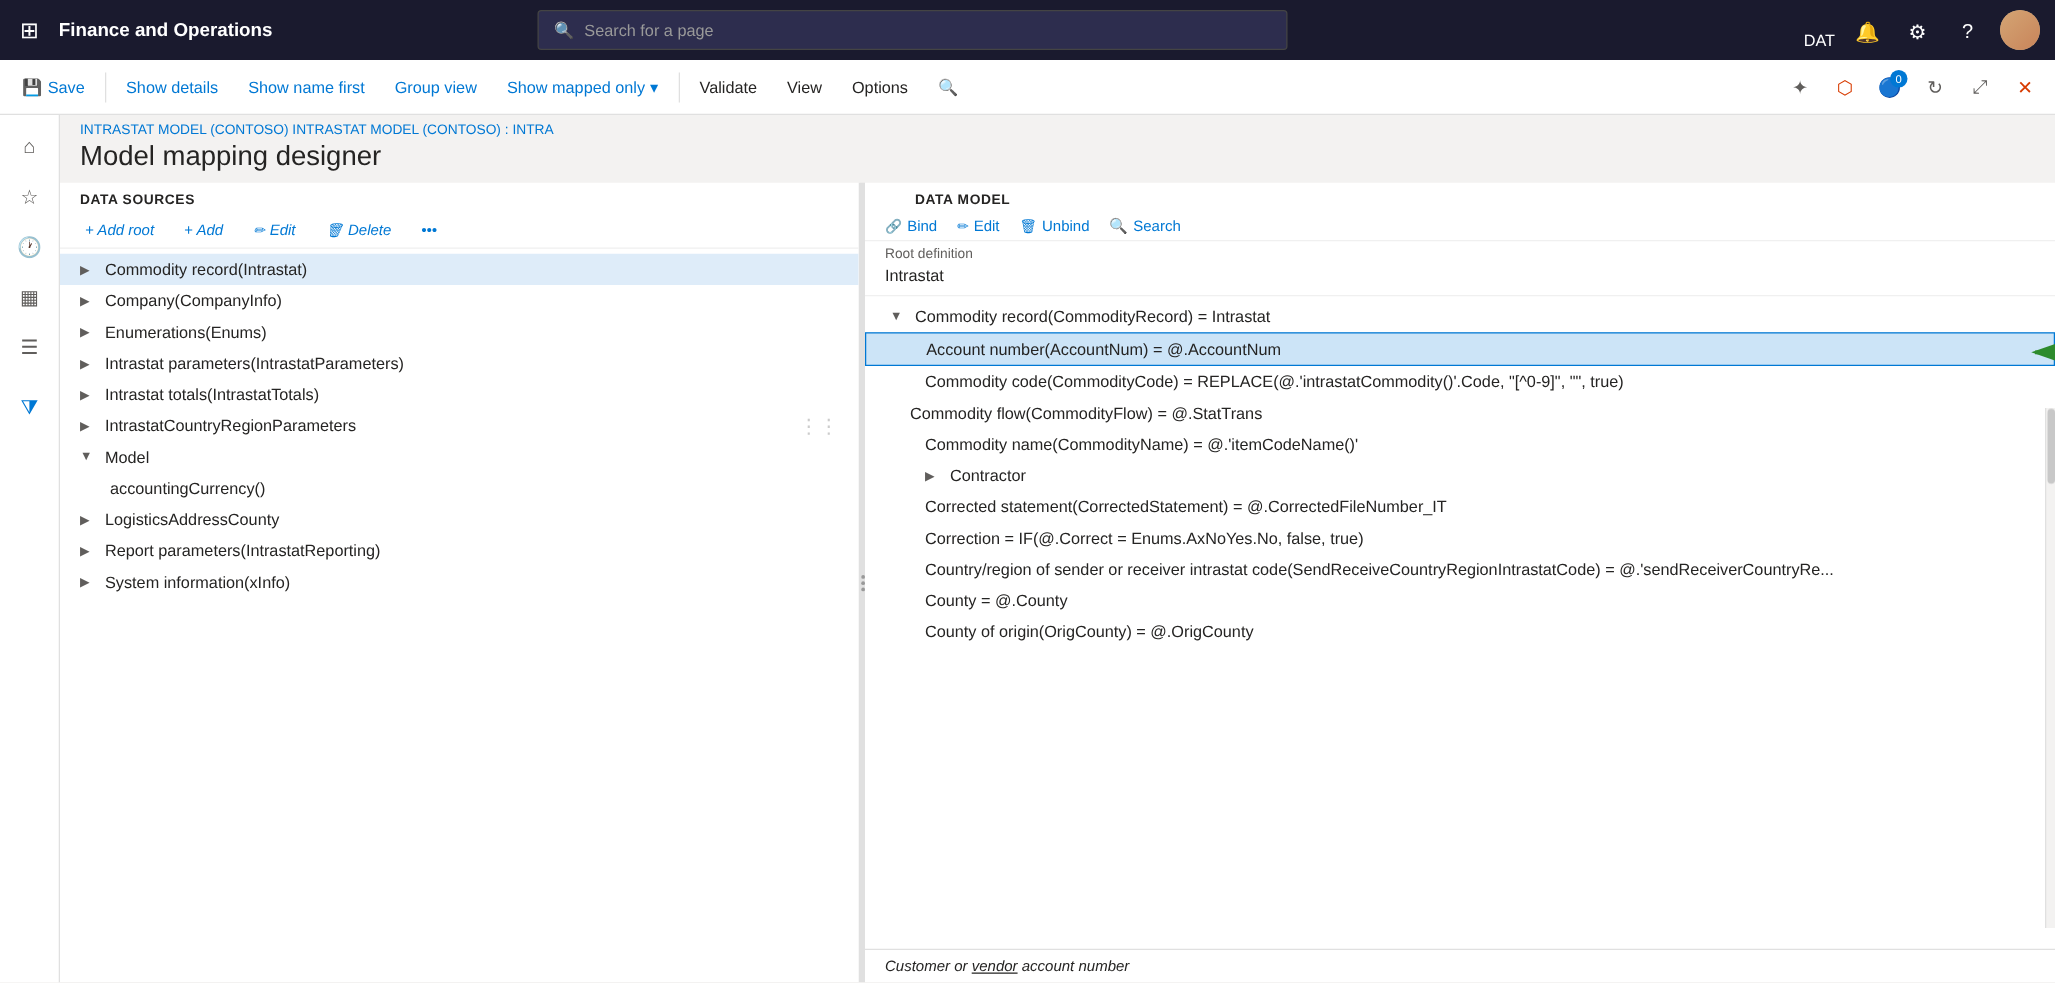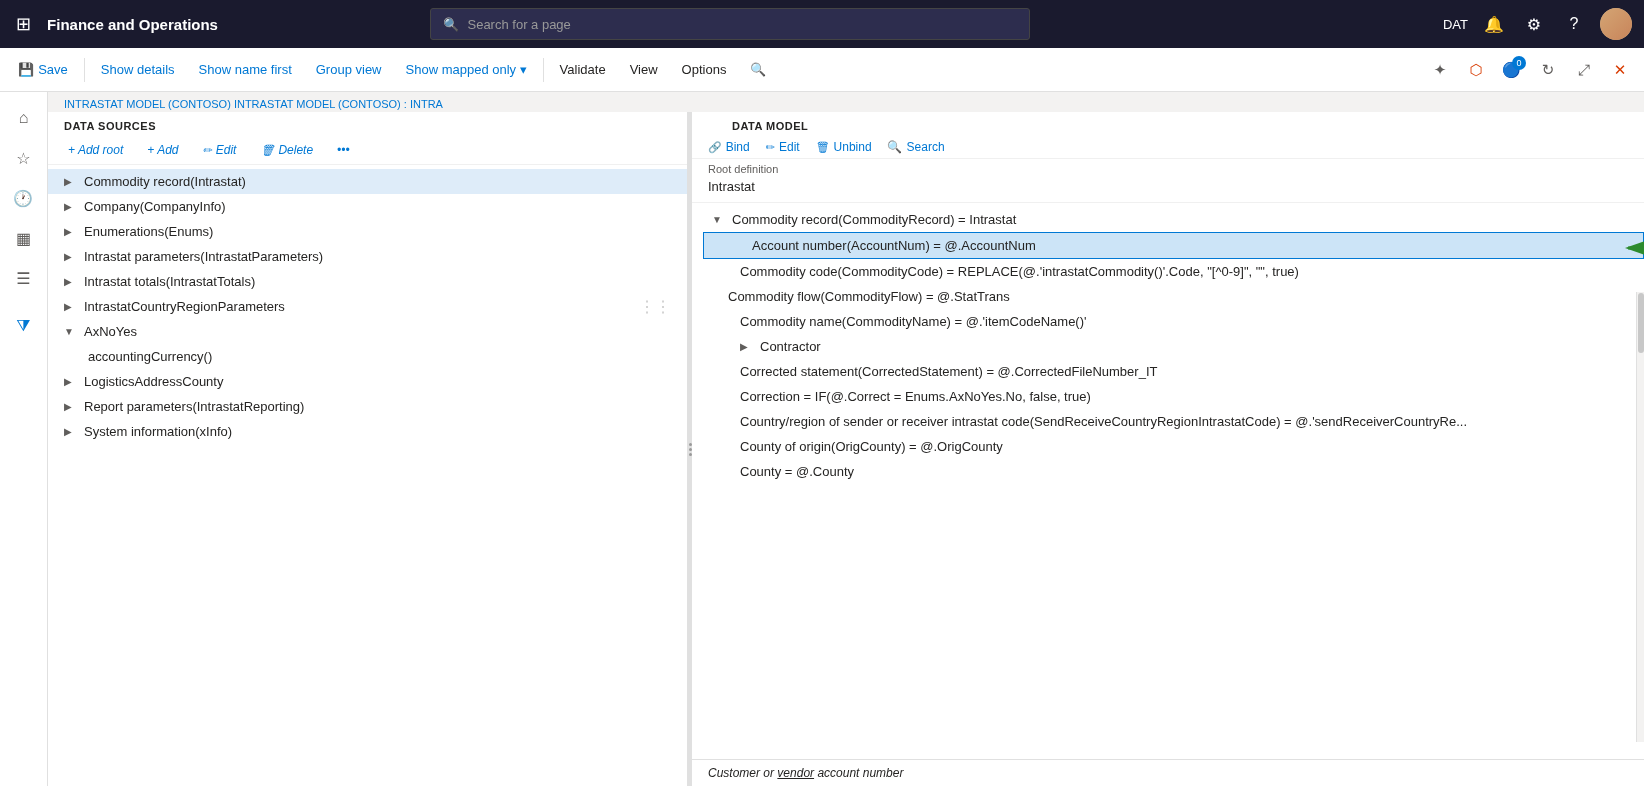--- a/index.html
+++ b/index.html
@@ -43,21 +43,21 @@
       background: transparent;
       border: none;
       color: #ccc;
       font-size: 13px;
       outline: none;
       flex: 1;
     }
     .search-bar input::placeholder { color: #999; }
     .top-nav-right {
       display: flex;
-      align-items: center;
+      align-items: flex-end;
       gap: 12px;
       margin-left: auto;
       color: white;
     }
     .top-nav-right .dat-label {
       color: white;
       font-size: 13px;
       font-weight: 500;
     }
     .top-nav-icon {
@@ -392,21 +392,20 @@
     ::-webkit-scrollbar { width: 6px; height: 6px; }
     ::-webkit-scrollbar-track { background: #f1f1f1; }
     ::-webkit-scrollbar-thumb { background: #c8c8c8; border-radius: 3px; }
 
     .underline { text-decoration: underline; }
 
     
     .highlighted-row {
       background: #cce4f7 !important;
       border: 1px solid #0078d4;
-      margin-left: 11px;
     }
   </style>
 </head>
 <body>
 
 <div class="top-nav">
   <span class="top-nav-grid">⊞</span>
   <span class="app-title">Finance and Operations</span>
   <div class="search-bar">
     <span style="color:#999;">🔍</span>
@@ -476,20 +475,21 @@
     <div class="sidebar-icon">🕐</div>
     <div class="sidebar-icon">▦</div>
     <div class="sidebar-icon">☰</div>
     <div class="sidebar-icon" style="margin-top:8px; color:#0078d4;">⧩</div>
   </div>
 
   <div class="content-area">
 
     <div class="breadcrumb">INTRASTAT MODEL (CONTOSO) INTRASTAT MODEL (CONTOSO) : INTRA</div>
 
+    <div class="page-title">Model mapping designer</div>
 
 
     <div class="split-pane">
 
       <div class="left-pane">
         <div class="pane-header">DATA SOURCES</div>
         <div class="pane-toolbar">
           <button class="pane-btn">
             <span>+ Add root</span>
           </button>
@@ -537,21 +537,21 @@
 
           <div class="tree-item" style="position:relative;">
             <span class="expand-icon">▶</span>
             <span>IntrastatCountryRegionParameters</span>
             <span style="position:absolute; right:16px; color:#ccc; font-size:16px;">⋮⋮</span>
           </div>
 
           <div class="ledger-group">
             <div class="tree-item">
               <span class="expand-icon">▼</span>
-              <span>AxNoYes</span>
+              <span>Model</span>
             </div>
             <div class="tree-item tree-item-child">
               <span>accountingCurrency()</span>
             </div>
           </div>
 
           <div class="tree-item">
             <span class="expand-icon">▶</span>
             <span>LogisticsAddressCounty</span>
           </div>
@@ -647,25 +647,25 @@
 
           <div class="dm-item" style="padding-left:48px;">
             <span>Correction = IF(@.Correct = Enums.AxNoYes.No, false, true)</span>
           </div>
 
           <div class="dm-item" style="padding-left:48px;">
             <span>Country/region of sender or receiver intrastat code(SendReceiveCountryRegionIntrastatCode) = @.'sendReceiverCountryRe...</span>
           </div>
 
           <div class="dm-item" style="padding-left:48px;">
+            <span>County = @.County</span>
+          </div>
+
+          <div class="dm-item" style="padding-left:48px;">
             <span>County of origin(OrigCounty) = @.OrigCounty</span>
-          </div>
-
-          <div class="dm-item" style="padding-left:48px;">
-            <span>County = @.County</span>
           </div>
         </div>
 
         <div style="border-top:1px solid #e0e0e0; padding:6px 16px; font-size:12px; color:#252423; background:#fff;font-style:italic;">
           <span>Customer or </span><span class="underline">vendor</span><span> account number</span>
         </div>
 
         <div style="position:absolute; right:0; top:180px; bottom:44px; width:8px; background:#f3f2f1; border-left:1px solid #e0e0e0;">
           <div style="position:absolute; top:0; width:6px; height:60px; background:#c8c8c8; border-radius:3px; margin:1px;"></div>
         </div>

